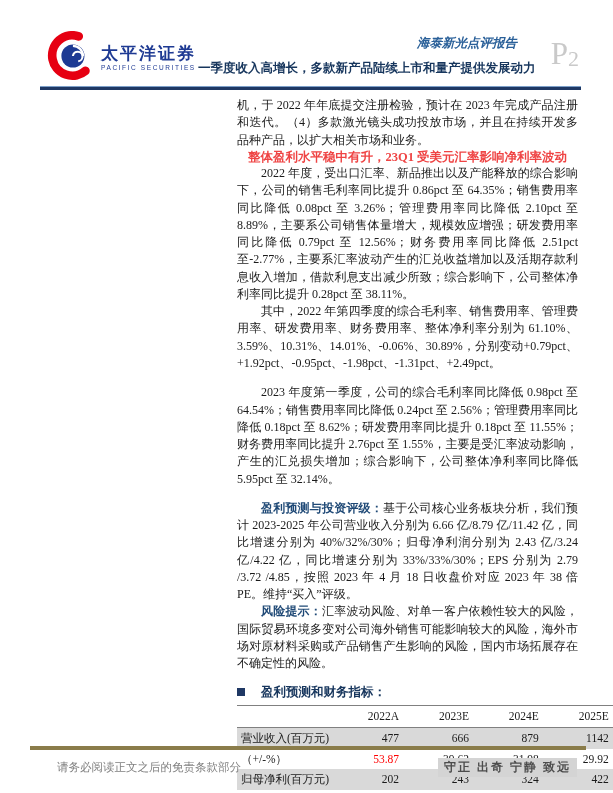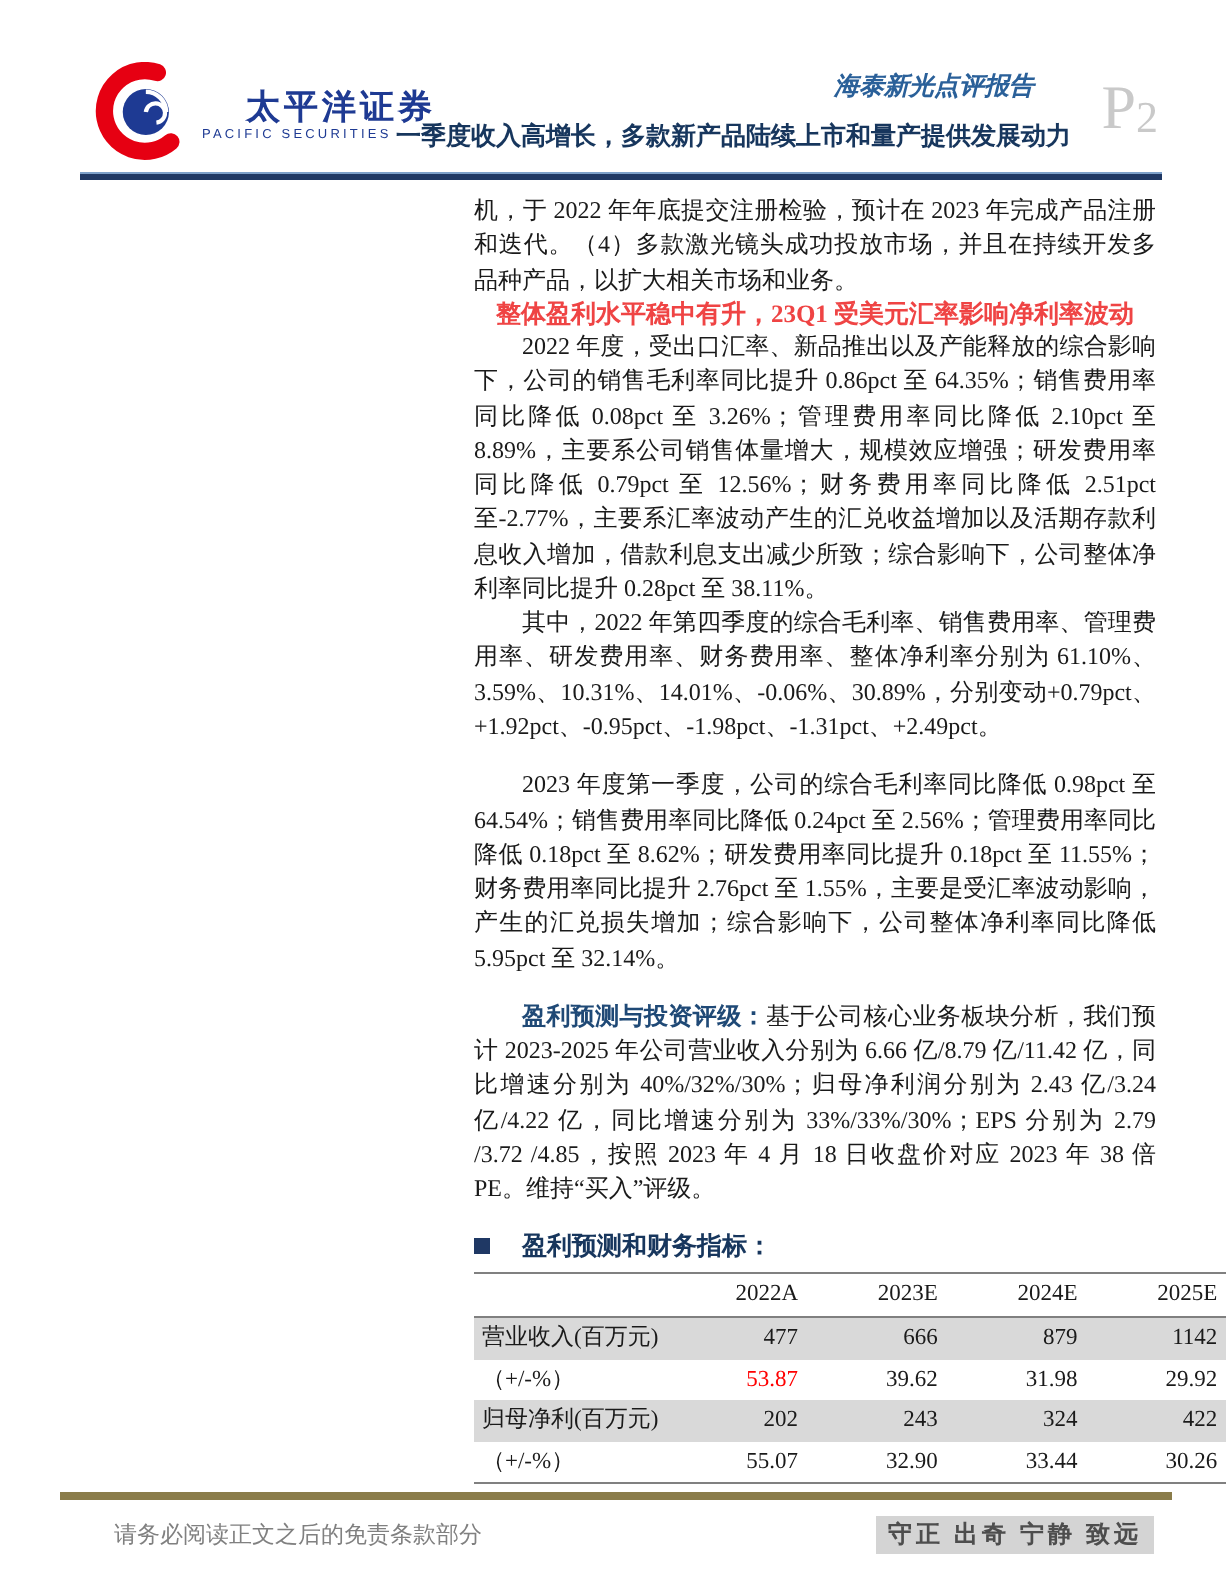--- a/index.html
+++ b/index.html
@@ -4,21 +4,21 @@
 <title>海泰新光点评报告</title>
 <style>
   html,body{margin:0;padding:0;background:#ffffff;}
   .page{
     position:relative;width:613px;height:793px;background:#ffffff;overflow:hidden;
     font-family:"Liberation Serif","DejaVu Serif",serif;color:#1a1a1a;
   }
   
   .logo{position:absolute;left:46px;top:31px;display:flex;align-items:center;gap:5px;}
   .logo-text{display:flex;flex-direction:column;line-height:1;}
-  .logo-cn{color:#1e3a93;font-weight:bold;font-size:17px;letter-spacing:2px;font-family:"Liberation Sans","DejaVu Sans",sans-serif;margin-left:22px;}
+  .logo-cn{color:#1e3a93;font-weight:bold;font-size:17px;letter-spacing:2px;font-family:"Liberation Sans","DejaVu Sans",sans-serif;}
   .logo-en{color:#1e3a93;font-size:6.5px;letter-spacing:1.6px;margin-top:3px;font-family:"Liberation Sans","DejaVu Sans",sans-serif;}
   .report-title{position:absolute;top:35px;right:96px;color:#2a6099;font-weight:bold;font-size:12.5px;font-style:italic;}
   .report-subtitle{position:absolute;top:60px;left:198px;width:372px;color:#17365d;font-weight:bold;font-size:12.5px;}
   .page-num{position:absolute;top:38px;right:34px;color:#c9c9c9;font-size:31px;line-height:1;}
   .pn-sub{font-size:22px;vertical-align:-2px;}
   .header-rule{position:absolute;top:86px;left:40px;right:32px;height:3px;background:#1f3864;border-top:1px solid #7da0c9;}
   
   .content{position:absolute;left:237px;top:97px;width:341px;font-size:12px;line-height:1.44;text-align:justify;}
   .content p{margin:0;}
   .indent{text-indent:2em;}
@@ -66,20 +66,21 @@
   <div class="page-num"><span>P</span><span class="pn-sub">2</span></div>
   <div class="header-rule"></div>
 
   <div class="content">
     <p>机，于 2022 年年底提交注册检验，预计在 2023 年完成产品注册和迭代。（4）多款激光镜头成功投放市场，并且在持续开发多品种产品，以扩大相关市场和业务。</p>
     <p class="section-heading">整体盈利水平稳中有升，23Q1 受美元汇率影响净利率波动</p>
     <p class="indent">2022 年度，受出口汇率、新品推出以及产能释放的综合影响下，公司的销售毛利率同比提升 0.86pct 至 64.35%；销售费用率同比降低 0.08pct 至 3.26%；管理费用率同比降低 2.10pct 至 8.89%，主要系公司销售体量增大，规模效应增强；研发费用率同比降低 0.79pct 至 12.56%；财务费用率同比降低 2.51pct 至-2.77%，主要系汇率波动产生的汇兑收益增加以及活期存款利息收入增加，借款利息支出减少所致；综合影响下，公司整体净利率同比提升 0.28pct 至 38.11%。</p>
     <p class="indent">其中，2022 年第四季度的综合毛利率、销售费用率、管理费用率、研发费用率、财务费用率、整体净利率分别为 61.10%、3.59%、10.31%、14.01%、-0.06%、30.89%，分别变动+0.79pct、+1.92pct、-0.95pct、-1.98pct、-1.31pct、+2.49pct。</p>
     <p class="indent gap-top">2023 年度第一季度，公司的综合毛利率同比降低 0.98pct 至 64.54%；销售费用率同比降低 0.24pct 至 2.56%；管理费用率同比降低 0.18pct 至 8.62%；研发费用率同比提升 0.18pct 至 11.55%；财务费用率同比提升 2.76pct 至 1.55%，主要是受汇率波动影响，产生的汇兑损失增加；综合影响下，公司整体净利率同比降低 5.95pct 至 32.14%。</p>
     <p class="indent gap-top"><span class="lead">盈利预测与投资评级：</span><span>基于公司核心业务板块分析，我们预计 2023-2025 年公司营业收入分别为 6.66 亿/8.79 亿/11.42 亿，同比增速分别为 40%/32%/30%；归母净利润分别为 2.43 亿/3.24 亿/4.22 亿，同比增速分别为 33%/33%/30%；EPS 分别为 2.79 /3.72 /4.85，按照 2023 年 4 月 18 日收盘价对应 2023 年 38 倍 PE。维持“买入”评级。</span></p>
+    <p class="indent"><span class="lead">风险提示：</span><span>汇率波动风险、对单一客户依赖性较大的风险，国际贸易环境多变对公司海外销售可能影响较大的风险，海外市场对原材料采购或产品销售产生影响的风险，国内市场拓展存在不确定性的风险。</span></p>
 
     <div class="table-caption">
       <span class="bullet-square"></span>
       <span>盈利预测和财务指标：</span>
     </div>
 
     <table>
       <thead>
         <tr>
           <th class="label"></th>

